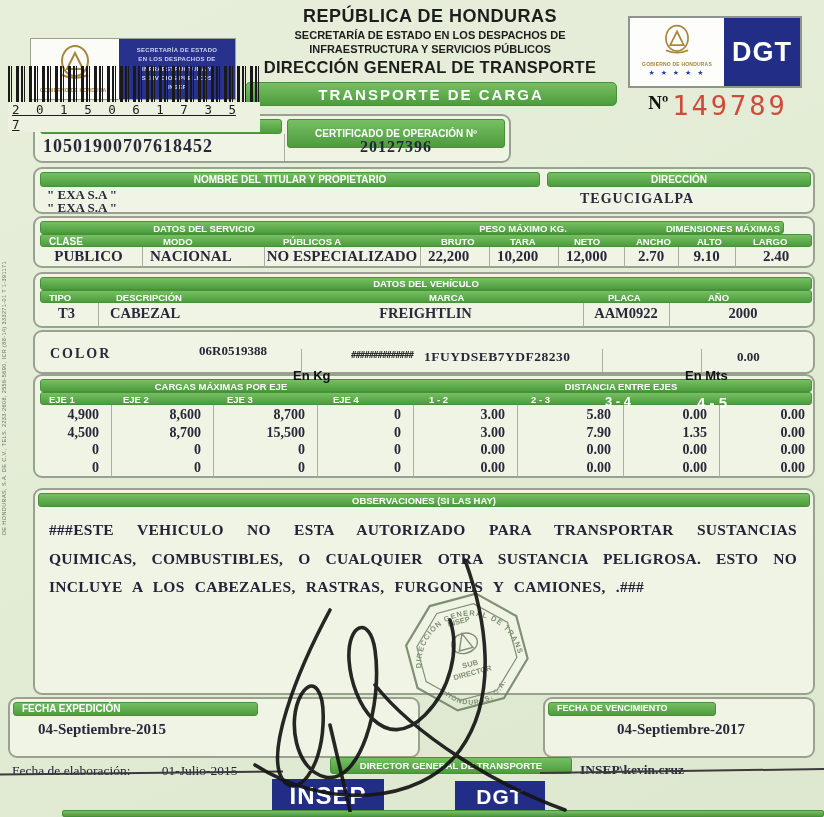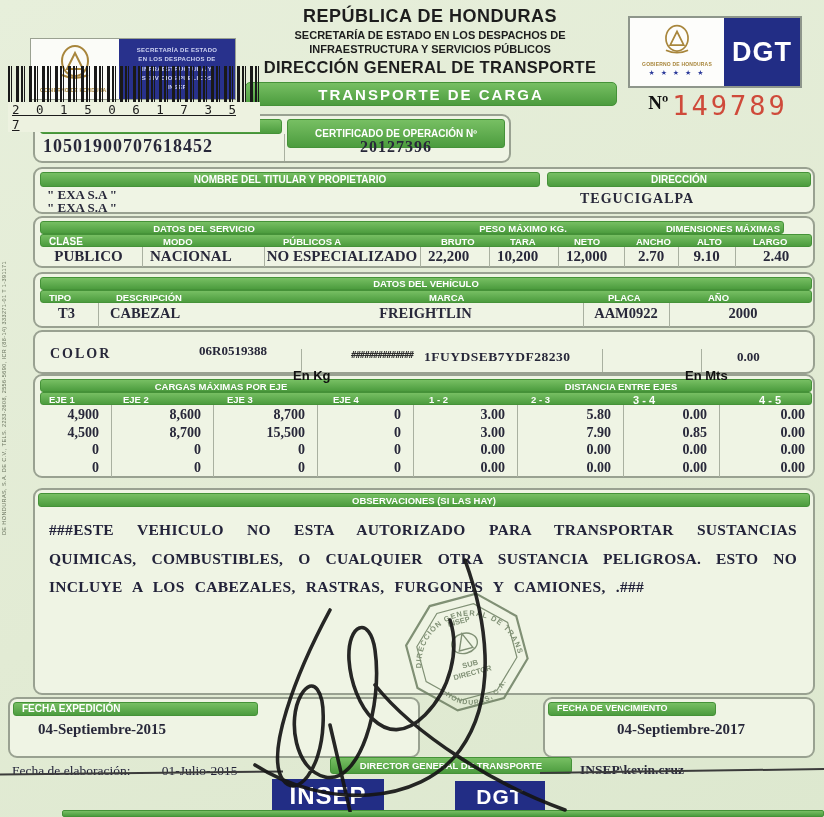--- a/index.html
+++ b/index.html
@@ -195,39 +195,39 @@
       <span class="hlab" style="left:180px;transform:translateX(-50%);font-size:9.5px;">CARGAS MÁXIMAS POR EJE</span>
       <span class="hlab" style="left:580px;transform:translateX(-50%);font-size:9.5px;">DISTANCIA ENTRE EJES</span>
     </div>
     <div class="band" style="left:5px;top:16px;width:772px;height:13px;">
       <span class="hlab" style="left:8px;font-size:9.5px;">EJE 1</span>
       <span class="hlab" style="left:82px;font-size:9.5px;">EJE 2</span>
       <span class="hlab" style="left:186px;font-size:9.5px;">EJE 3</span>
       <span class="hlab" style="left:292px;font-size:9.5px;">EJE 4</span>
       <span class="hlab" style="left:388px;font-size:9.5px;">1 - 2</span>
       <span class="hlab" style="left:490px;font-size:9.5px;">2 - 3</span>
-      <span class="hlab" style="left:592px;font-size:11px;">3 - 4</span>
-      <span class="hlab" style="left:718px;font-size:11px;">4 - 5</span>
+      <span class="hlab" style="left:564px;font-size:13px;">3 - 4</span>
+      <span class="hlab" style="left:656px;font-size:15px;">4 - 5</span>
     </div>
     <div class="gridrow" style="left:0;top:31px;width:782px;grid-template-columns:76px 102px 104px 96px 104px 106px 96px 98px;grid-auto-rows:17.5px;font-size:14px;">
       <span class="cell r">4,900</span>
       <span class="cell r">8,600</span>
       <span class="cell r">8,700</span>
       <span class="cell r">0</span>
       <span class="cell r">3.00</span>
       <span class="cell r">5.80</span>
       <span class="cell r">0.00</span>
       <span class="cell r">0.00</span>
       <span class="cell r">4,500</span>
       <span class="cell r">8,700</span>
       <span class="cell r">15,500</span>
       <span class="cell r">0</span>
       <span class="cell r">3.00</span>
       <span class="cell r">7.90</span>
-      <span class="cell r">0.85</span>
+      <span class="cell r">1.35</span>
       <span class="cell r">0.00</span>
       <span class="cell r">0</span>
       <span class="cell r">0</span>
       <span class="cell r">0</span>
       <span class="cell r">0</span>
       <span class="cell r">0.00</span>
       <span class="cell r">0.00</span>
       <span class="cell r">0.00</span>
       <span class="cell r">0.00</span>
       <span class="cell r">0</span>

